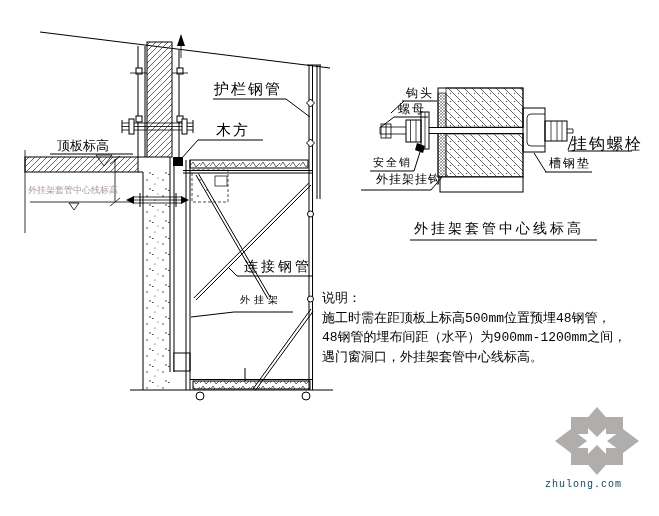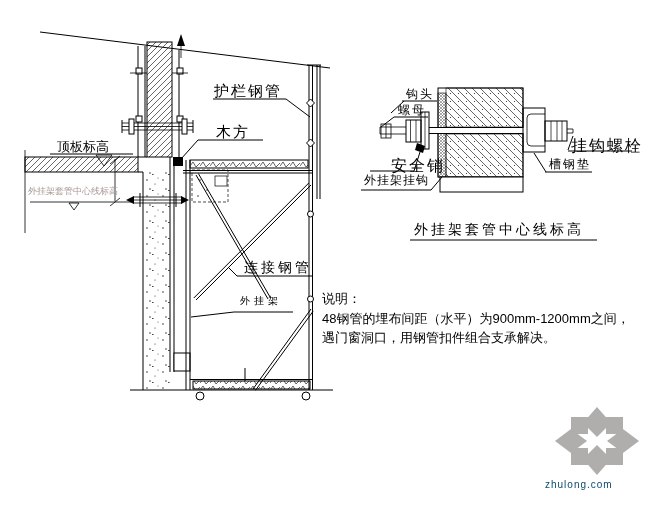--- a/index.html
+++ b/index.html
@@ -1,17 +1,17 @@
 <!DOCTYPE html>
 <html><head>
 <meta charset="utf-8">
 <style>
   html,body{margin:0;padding:0;background:#ffffff;}
   #canvas{position:relative;width:659px;height:516px;background:#ffffff;overflow:hidden;
-          font-family:Liberation Sans, sans-serif;color:#000;}
+          font-family:Liberation Mono, monospace;color:#000;}
   #drawing{position:absolute;left:0;top:0;}
   .lbl{position:absolute;white-space:pre;line-height:1.1;}
   .notes{position:absolute;left:322px;top:289px;width:318px;font-size:13px;}
   .notes div{line-height:19.5px;white-space:pre;}
   .main-caption{position:absolute;left:232px;top:432px;font-size:18px;font-weight:bold;letter-spacing:1px;}
   .logo-text{position:absolute;left:545px;top:479px;font-size:10px;letter-spacing:1px;color:#0c4a6e;}
 </style>
 </head>
 <body>
 
@@ -196,32 +196,33 @@
 <div class="lbl" style="left:28px;top:187px;font-size:9px;color:#a89a94">外挂架套管中心线标高</div>
 
 <div class="lbl" style="left:244px;top:260px;font-size:14px;letter-spacing:3px">连接钢管</div>
 
 <div class="lbl" style="left:240px;top:295px;font-size:10px;letter-spacing:4px">外挂架</div>
 
 <div class="lbl" style="left:406px;top:88px;font-size:12px;letter-spacing:2px">钩头</div>
 
 <div class="lbl" style="left:398px;top:104px;font-size:12px;letter-spacing:2px">螺母</div>
 
-<div class="lbl" style="left:391px;top:157px;font-size:16px;letter-spacing:2px">安全销</div>
-
-<div class="lbl" style="left:364px;top:174px;font-size:12px;letter-spacing:1px">外挂架挂钩</div>
+<div class="lbl" style="left:373px;top:157px;font-size:11px;letter-spacing:2px">安全销</div>
+
+<div class="lbl" style="left:376px;top:174px;font-size:12px;letter-spacing:1px">外挂架挂钩</div>
 
 <div class="lbl" style="left:571px;top:137px;font-size:16px;letter-spacing:2px">挂钩螺栓</div>
 
 <div class="lbl" style="left:549px;top:158px;font-size:12px;letter-spacing:2px">槽钢垫</div>
 
 <div class="lbl" style="left:414px;top:222px;font-size:14px;letter-spacing:3px">外挂架套管中心线标高</div>
 
 <div class="notes">
   <div>说明：</div>
+  <div>施工时需在距顶板上标高500mm位置预埋48钢管，</div>
   <div>48钢管的埋布间距（水平）为900mm-1200mm之间，</div>
-  <div>遇门窗洞口，用钢管扣件组合支承解决。</div>
+  <div>遇门窗洞口，外挂架套管中心线标高。</div>
 </div>
 
 
 <div class="logo-text">zhulong.com</div>
 
 </div>
 
 </body></html>

